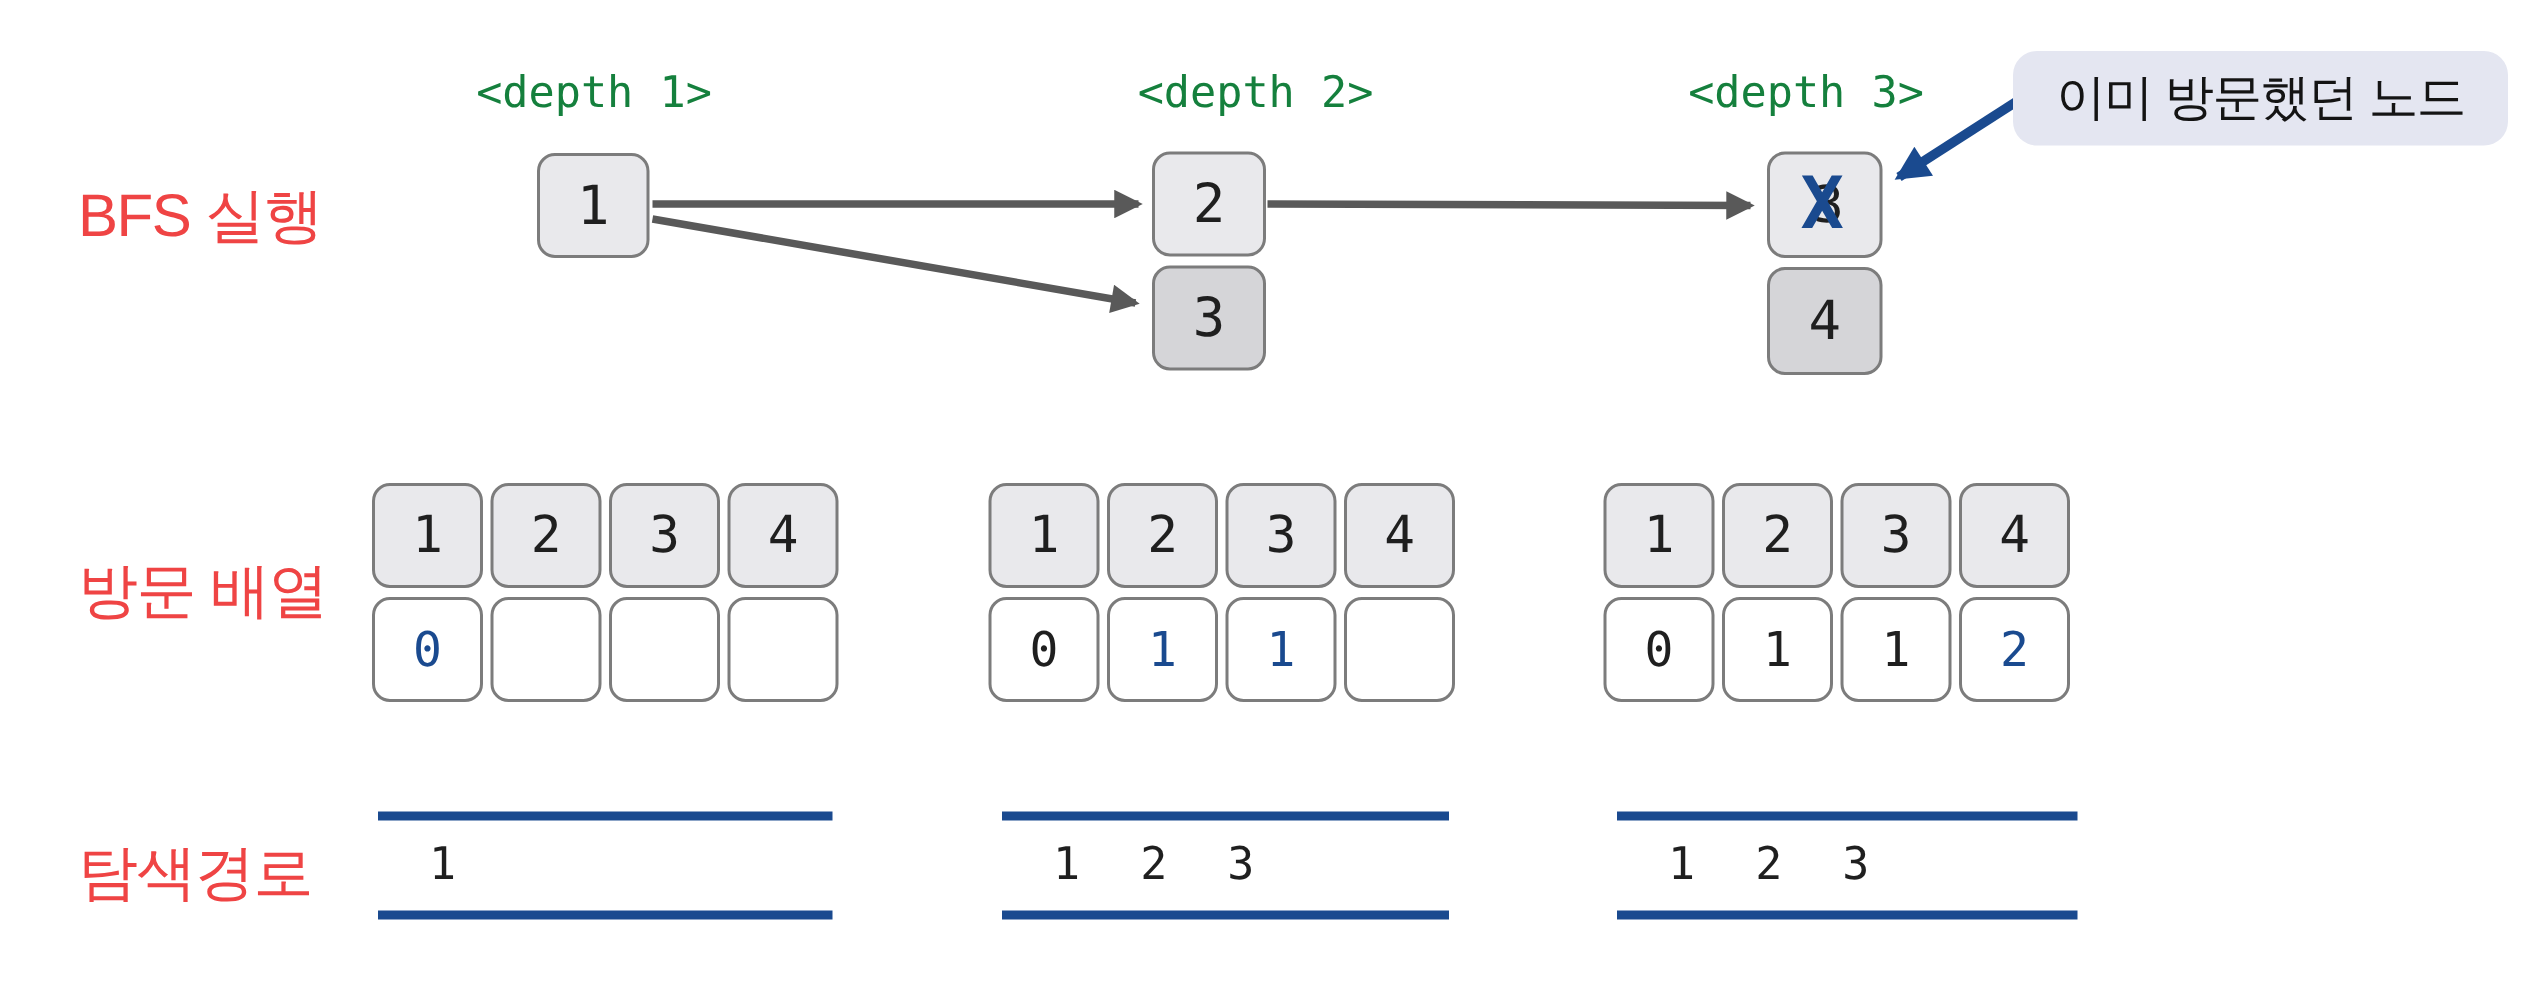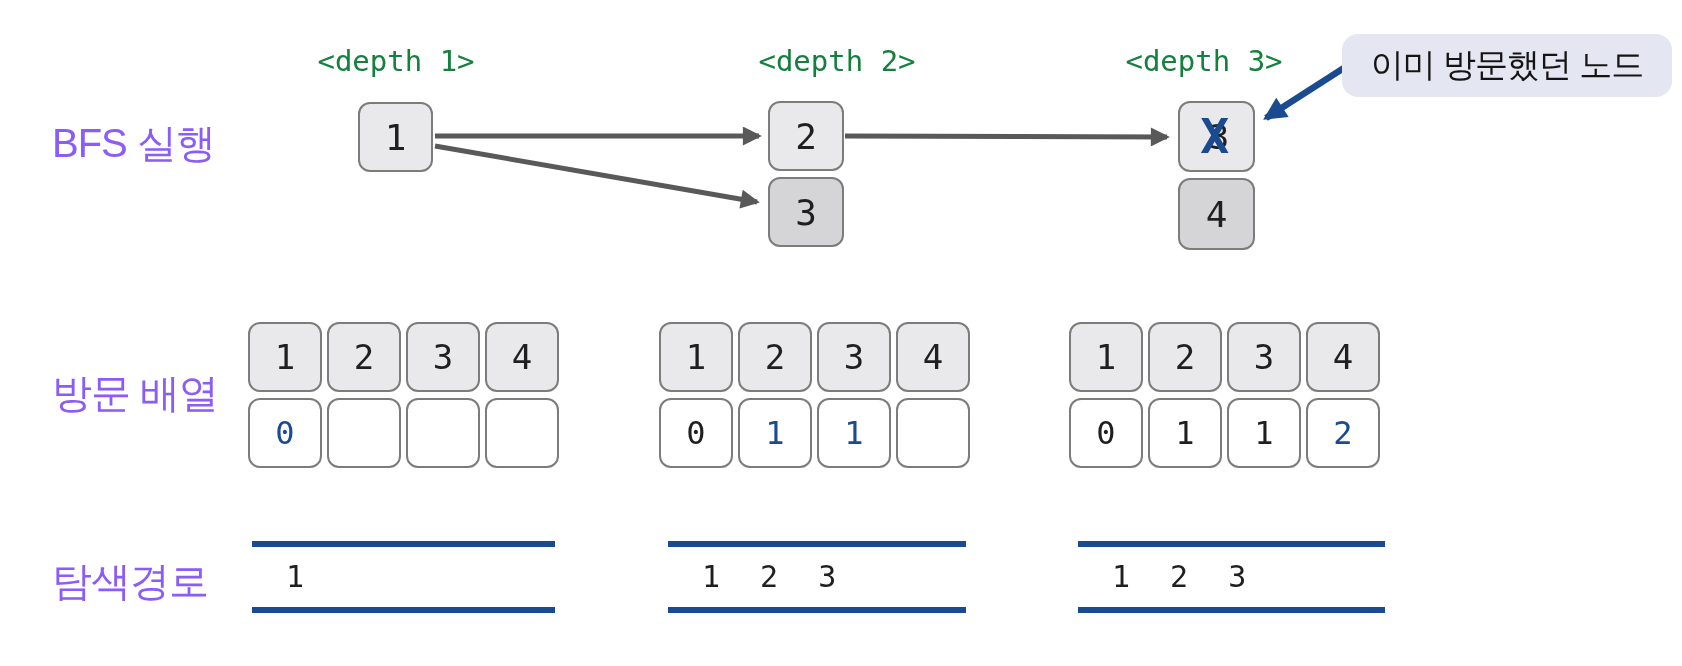--- a/index.html
+++ b/index.html
@@ -13,21 +13,21 @@
   }
   *{box-sizing:border-box;margin:0;padding:0;}
   body{background:#fff;font-family:"Liberation Sans",sans-serif;color:var(--text);}
   .canvas{position:relative;width:1682px;height:666px;background:#fff;overflow:hidden;}
   .overlay{position:absolute;left:0;top:0;width:1682px;height:666px;pointer-events:none;}
   .overlay line.edge{stroke:var(--arrow-gray);stroke-width:5;}
   .overlay line.callout-edge{stroke:var(--navy);stroke-width:6.5;}
   .overlay .head-gray{fill:var(--arrow-gray);}
   .overlay .head-navy{fill:var(--navy);}
 
-  .row-label{position:absolute;left:52px;font-size:40px;letter-spacing:-1px;color:#8b5cf6;white-space:nowrap;}
+  .row-label{position:absolute;left:52px;font-size:40px;letter-spacing:-1px;color:#ef4444;white-space:nowrap;}
   .bfs-label{top:116px;}
   .visit-label{top:366px;}
   .path-label{top:554px;}
 
   .depth-label{position:absolute;top:44px;transform:translateX(-50%);
     font-family:"DejaVu Sans Mono",monospace;font-size:29px;color:#15803d;white-space:nowrap;}
   .d1{left:396px;} .d2{left:837px;} .d3{left:1184px;margin-left:20px;}
 
   .node{position:absolute;border:2.5px solid var(--node-border);border-radius:12px;
     display:flex;align-items:center;justify-content:center;

